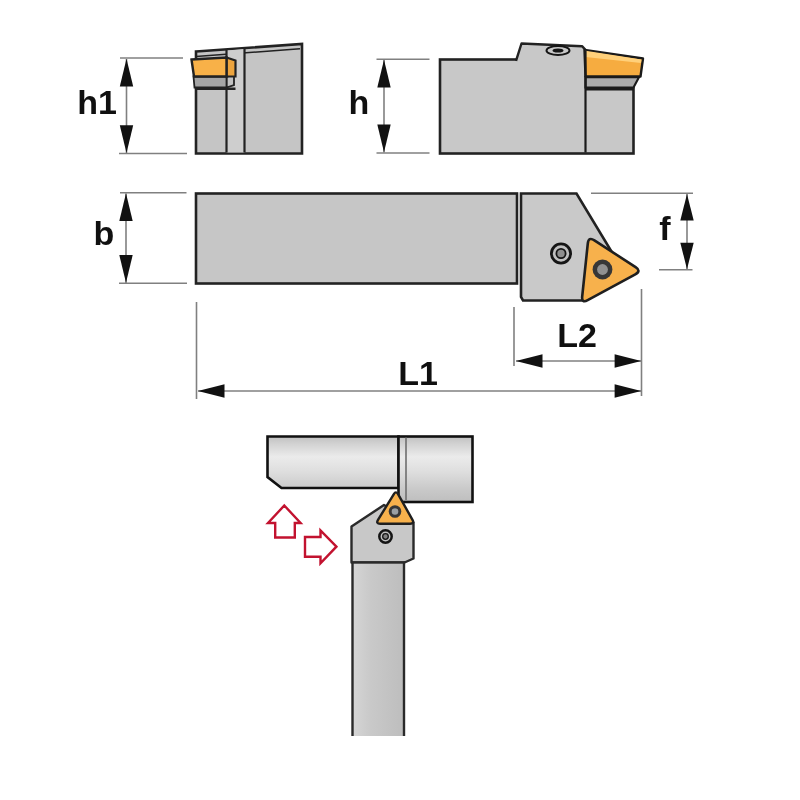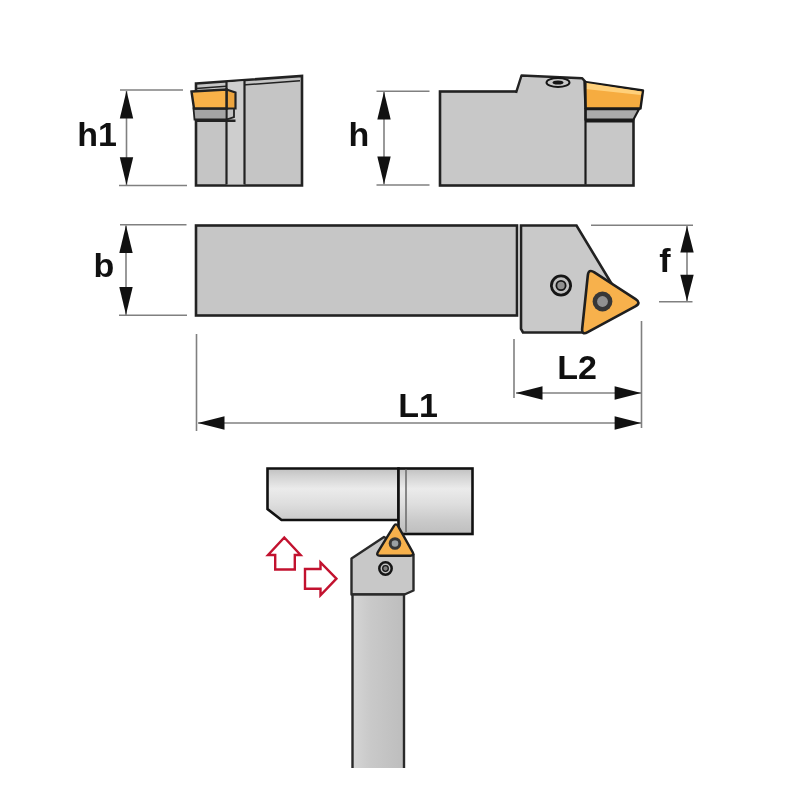--- a/index.html
+++ b/index.html
@@ -1,17 +1,17 @@
 <!DOCTYPE html>
 <html><head>
 <meta charset="utf-8">
 <style>
   html,body{margin:0;padding:0;background:#ffffff;}
   .page{width:800px;height:736px;position:relative;overflow:hidden;
-        font-family:"Liberation Sans", sans-serif;margin-top:32px;}
+        font-family:"Liberation Sans", sans-serif;}
   text{font-family:"Liberation Sans", sans-serif;font-weight:bold;fill:#101010;}
 </style>
 </head>
 <body>
 <div class="page">
 <svg style="will-change:transform" width="800" height="800" viewBox="0 0 800 800">
 <defs>
   <linearGradient id="cyl" x1="0" y1="436" x2="0" y2="501" gradientUnits="userSpaceOnUse">
     <stop offset="0" stop-color="#bfbfbf"></stop>
     <stop offset="0.12" stop-color="#d2d2d2"></stop>

